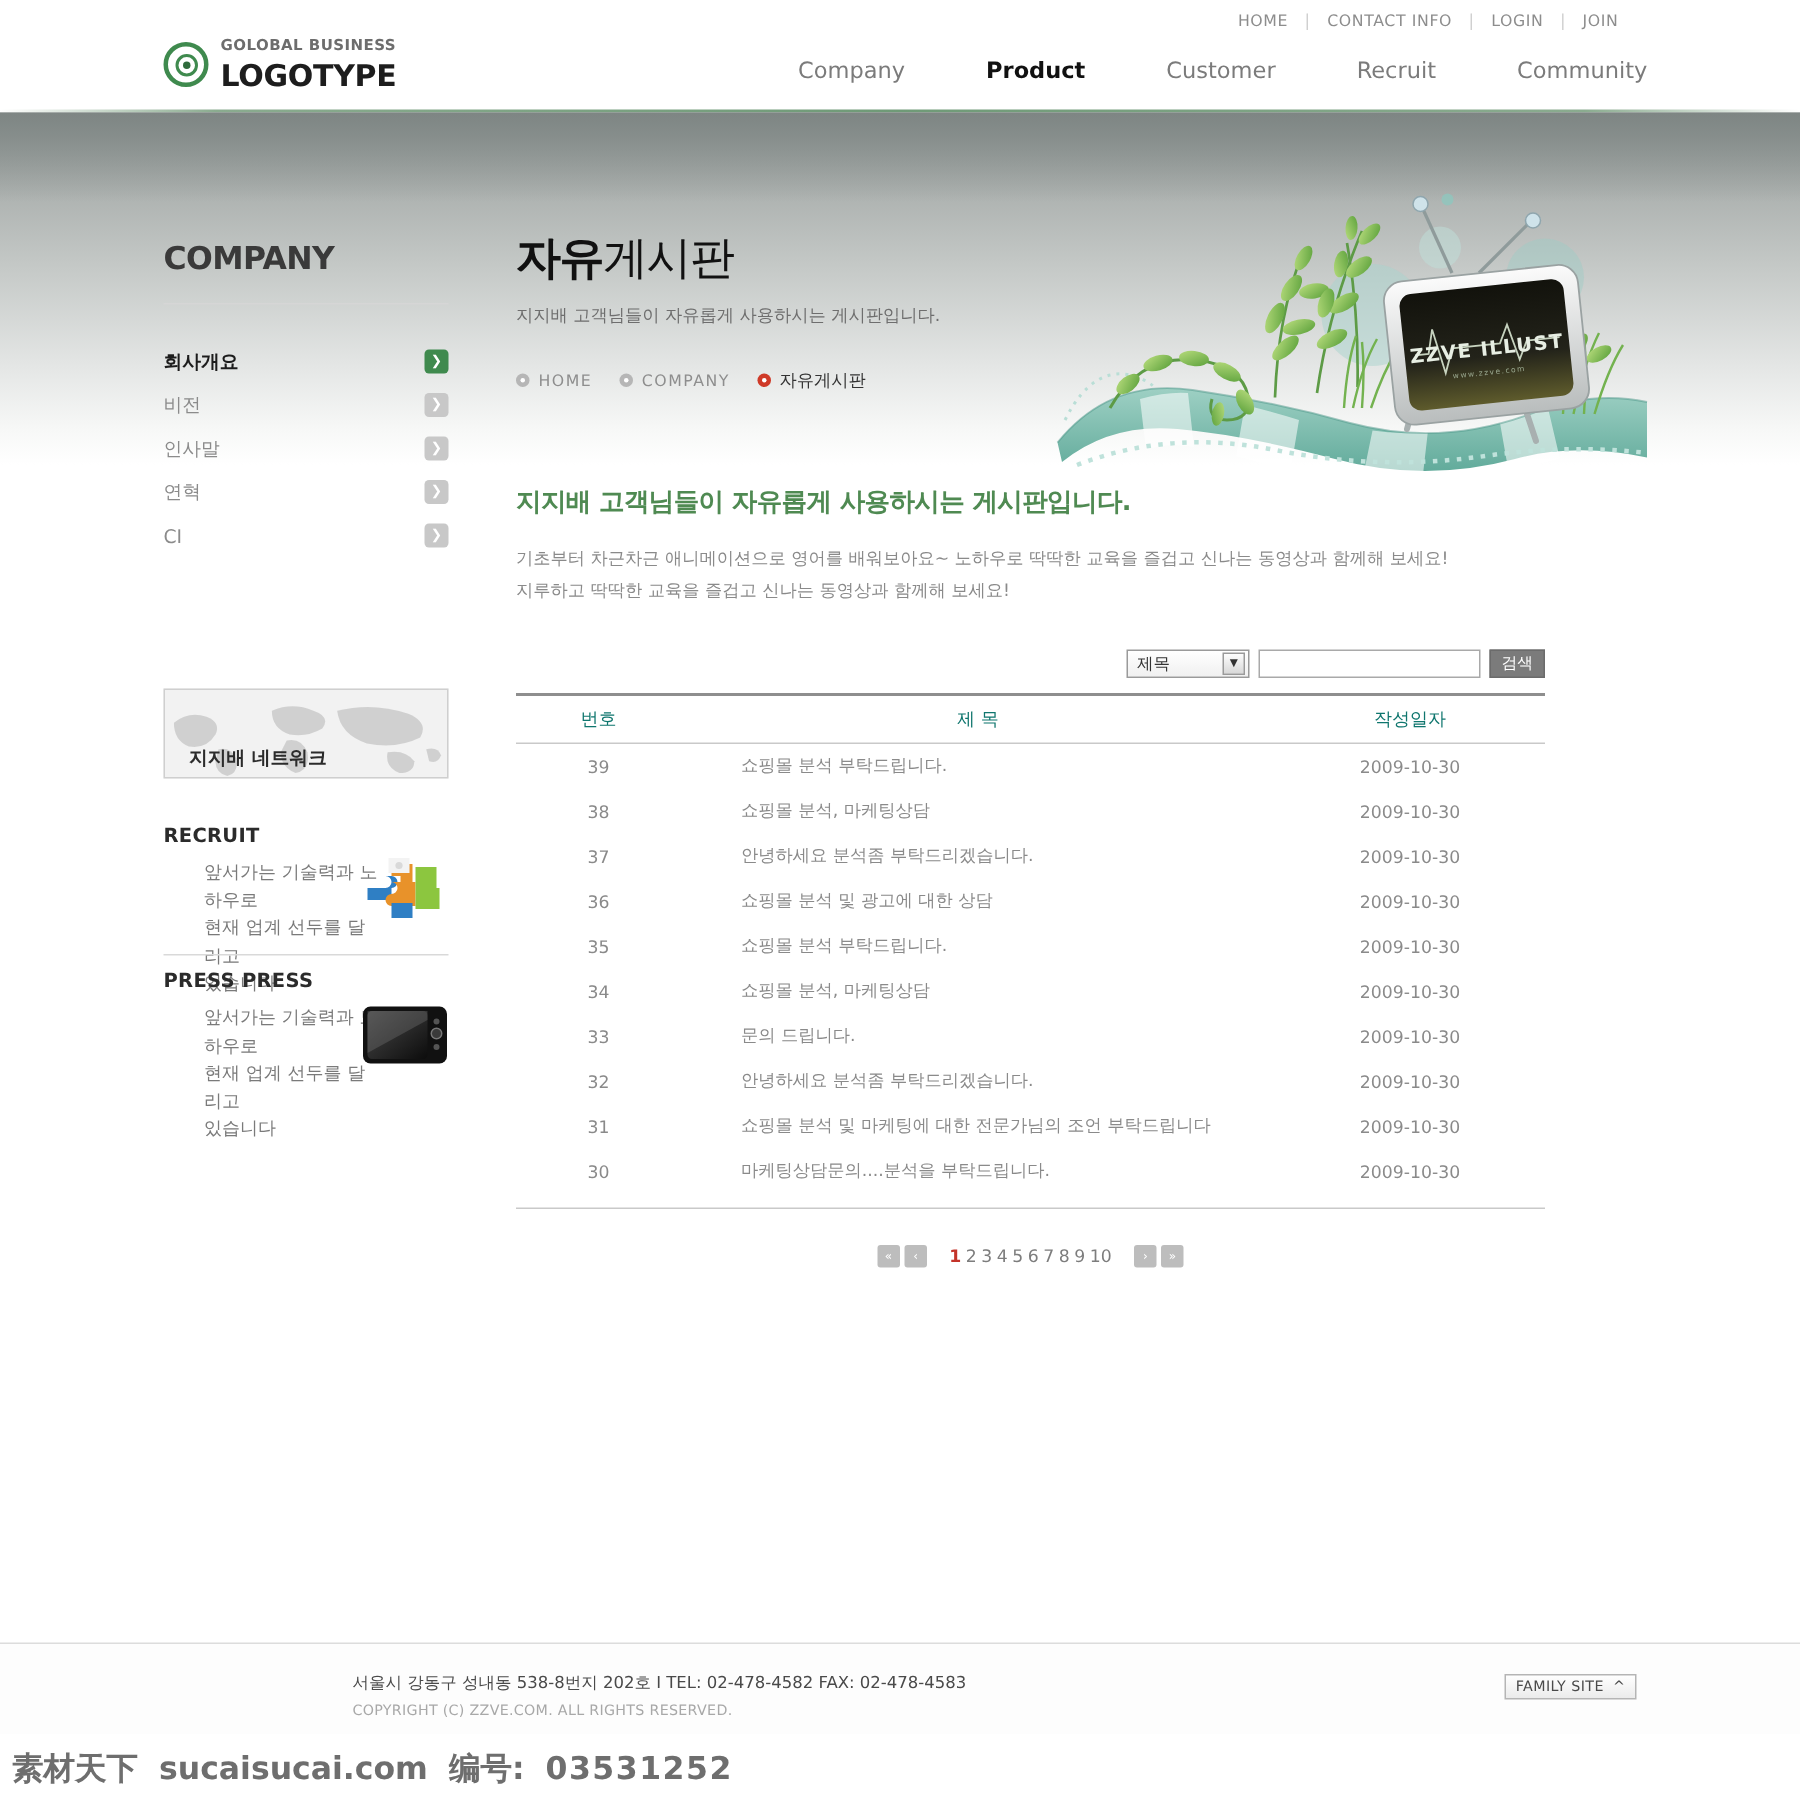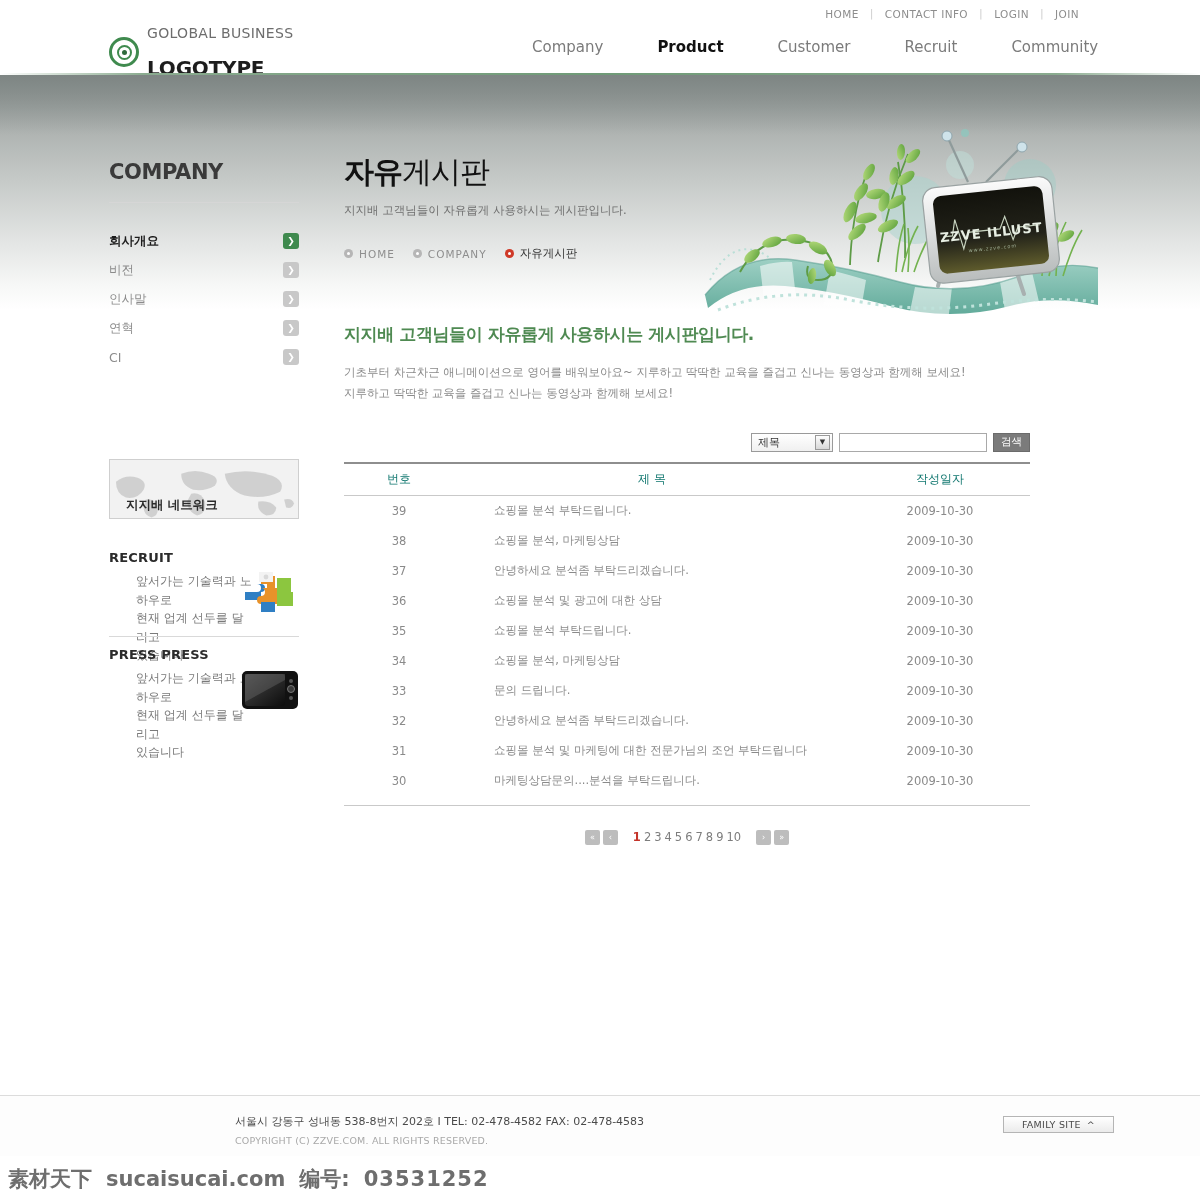--- a/index.html
+++ b/index.html
@@ -32,22 +32,22 @@
     background:#fff;
   }
   .logo-mark .ring2 {
     width: 15px; height: 15px; border-radius: 50%;
     border: 2px solid #3f8a4e;
     display:flex; align-items:center; justify-content:center;
   }
   .logo-mark .dot { width:5px; height:5px; border-radius:50%; background:#2f6b3c; }
   .logo-text { line-height: 1; }
   .logo-top {
-    font-size: 14px; font-weight: 400; color: #6d6d6d; letter-spacing: .3px;
-    margin-bottom: 18px;
+    font-size: 10px; font-weight: 700; color: #6d6d6d; letter-spacing: .3px;
+    margin-bottom: 4px;
   }
   .logo-main {
     font-size: 20px; font-weight: 700; color: #1d1d1d; letter-spacing: -.2px;
   }
 
   
   .mainnav {
     position: absolute; left: 505px; top: 38px;
     display: flex; align-items: center; gap: 0;
     font-size: 15px;
@@ -170,21 +170,21 @@
   .pnums { display:flex; align-items:center; gap:3px; margin:0 12px; font-size:11.5px; color:#7d7d7d; }
   .pnums .pn.active { color:#c4342a; font-weight:700; }
 
   
   .foot-rule { position:absolute; left:0; top:1095px; width:1200px; height:1px; background:#dcdcdc; }
   .footer { position:absolute; left:0; top:1096px; width:1200px; height:60px; background:#fdfdfd; }
   .foot-text { position:absolute; left:235px; top:1114px; }
   .foot-addr { font-size:11px; color:#4a4a4a; }
   .foot-copy { font-size:9.5px; color:#a8a8a8; margin-top:6px; letter-spacing:.2px; }
   .family {
-    position:absolute; left:1003px; top:1116px; width:111px; height:17px;
+    position:absolute; left:1003px; top:1116px; width:88px; height:17px;
     border:1px solid #b5b5b5; background:linear-gradient(to bottom,#ffffff,#ebebeb);
     display:flex; align-items:center; justify-content:center; gap:6px;
     font-size:9.5px; color:#4a4a4a; letter-spacing:.3px;
   }
 
   
   .wm {
     position:absolute; left:0; top:1158px; width:1200px; height:42px;
     display:flex; align-items:center; gap:14px; padding-left:8px;
     font-size:21px; font-weight:700; color:#6e6e6e;
@@ -451,21 +451,21 @@
       <span class="c-item current">
         <span class="c-dot">
             <i></i>
           </span>
         <span class="c-text">자유게시판</span>
       </span>
     </div>
 
     <div class="headline">지지배 고객님들이 자유롭게 사용하시는 게시판입니다.</div>
     <div class="lead">
-      <div>기초부터 차근차근 애니메이션으로 영어를 배워보아요~ 지루하고 딱딱한 교육을 즐겁고 신나는 동영상과 함께해 보세요!</div>
+      <div>기초부터 차근차근 애니메이션으로 영어를 배워보아요~ 노하우로 딱딱한 교육을 즐겁고 신나는 동영상과 함께해 보세요!</div>
       <div>지루하고 딱딱한 교육을 즐겁고 신나는 동영상과 함께해 보세요!</div>
     </div>
 
     <div class="searchrow">
       <div class="sel">
         <span>제목</span>
         <span class="sel-btn">▼</span>
       </div>
       <input class="txt" type="text" placeholder="" style="">
       <div class="btn-search">검색</div>

